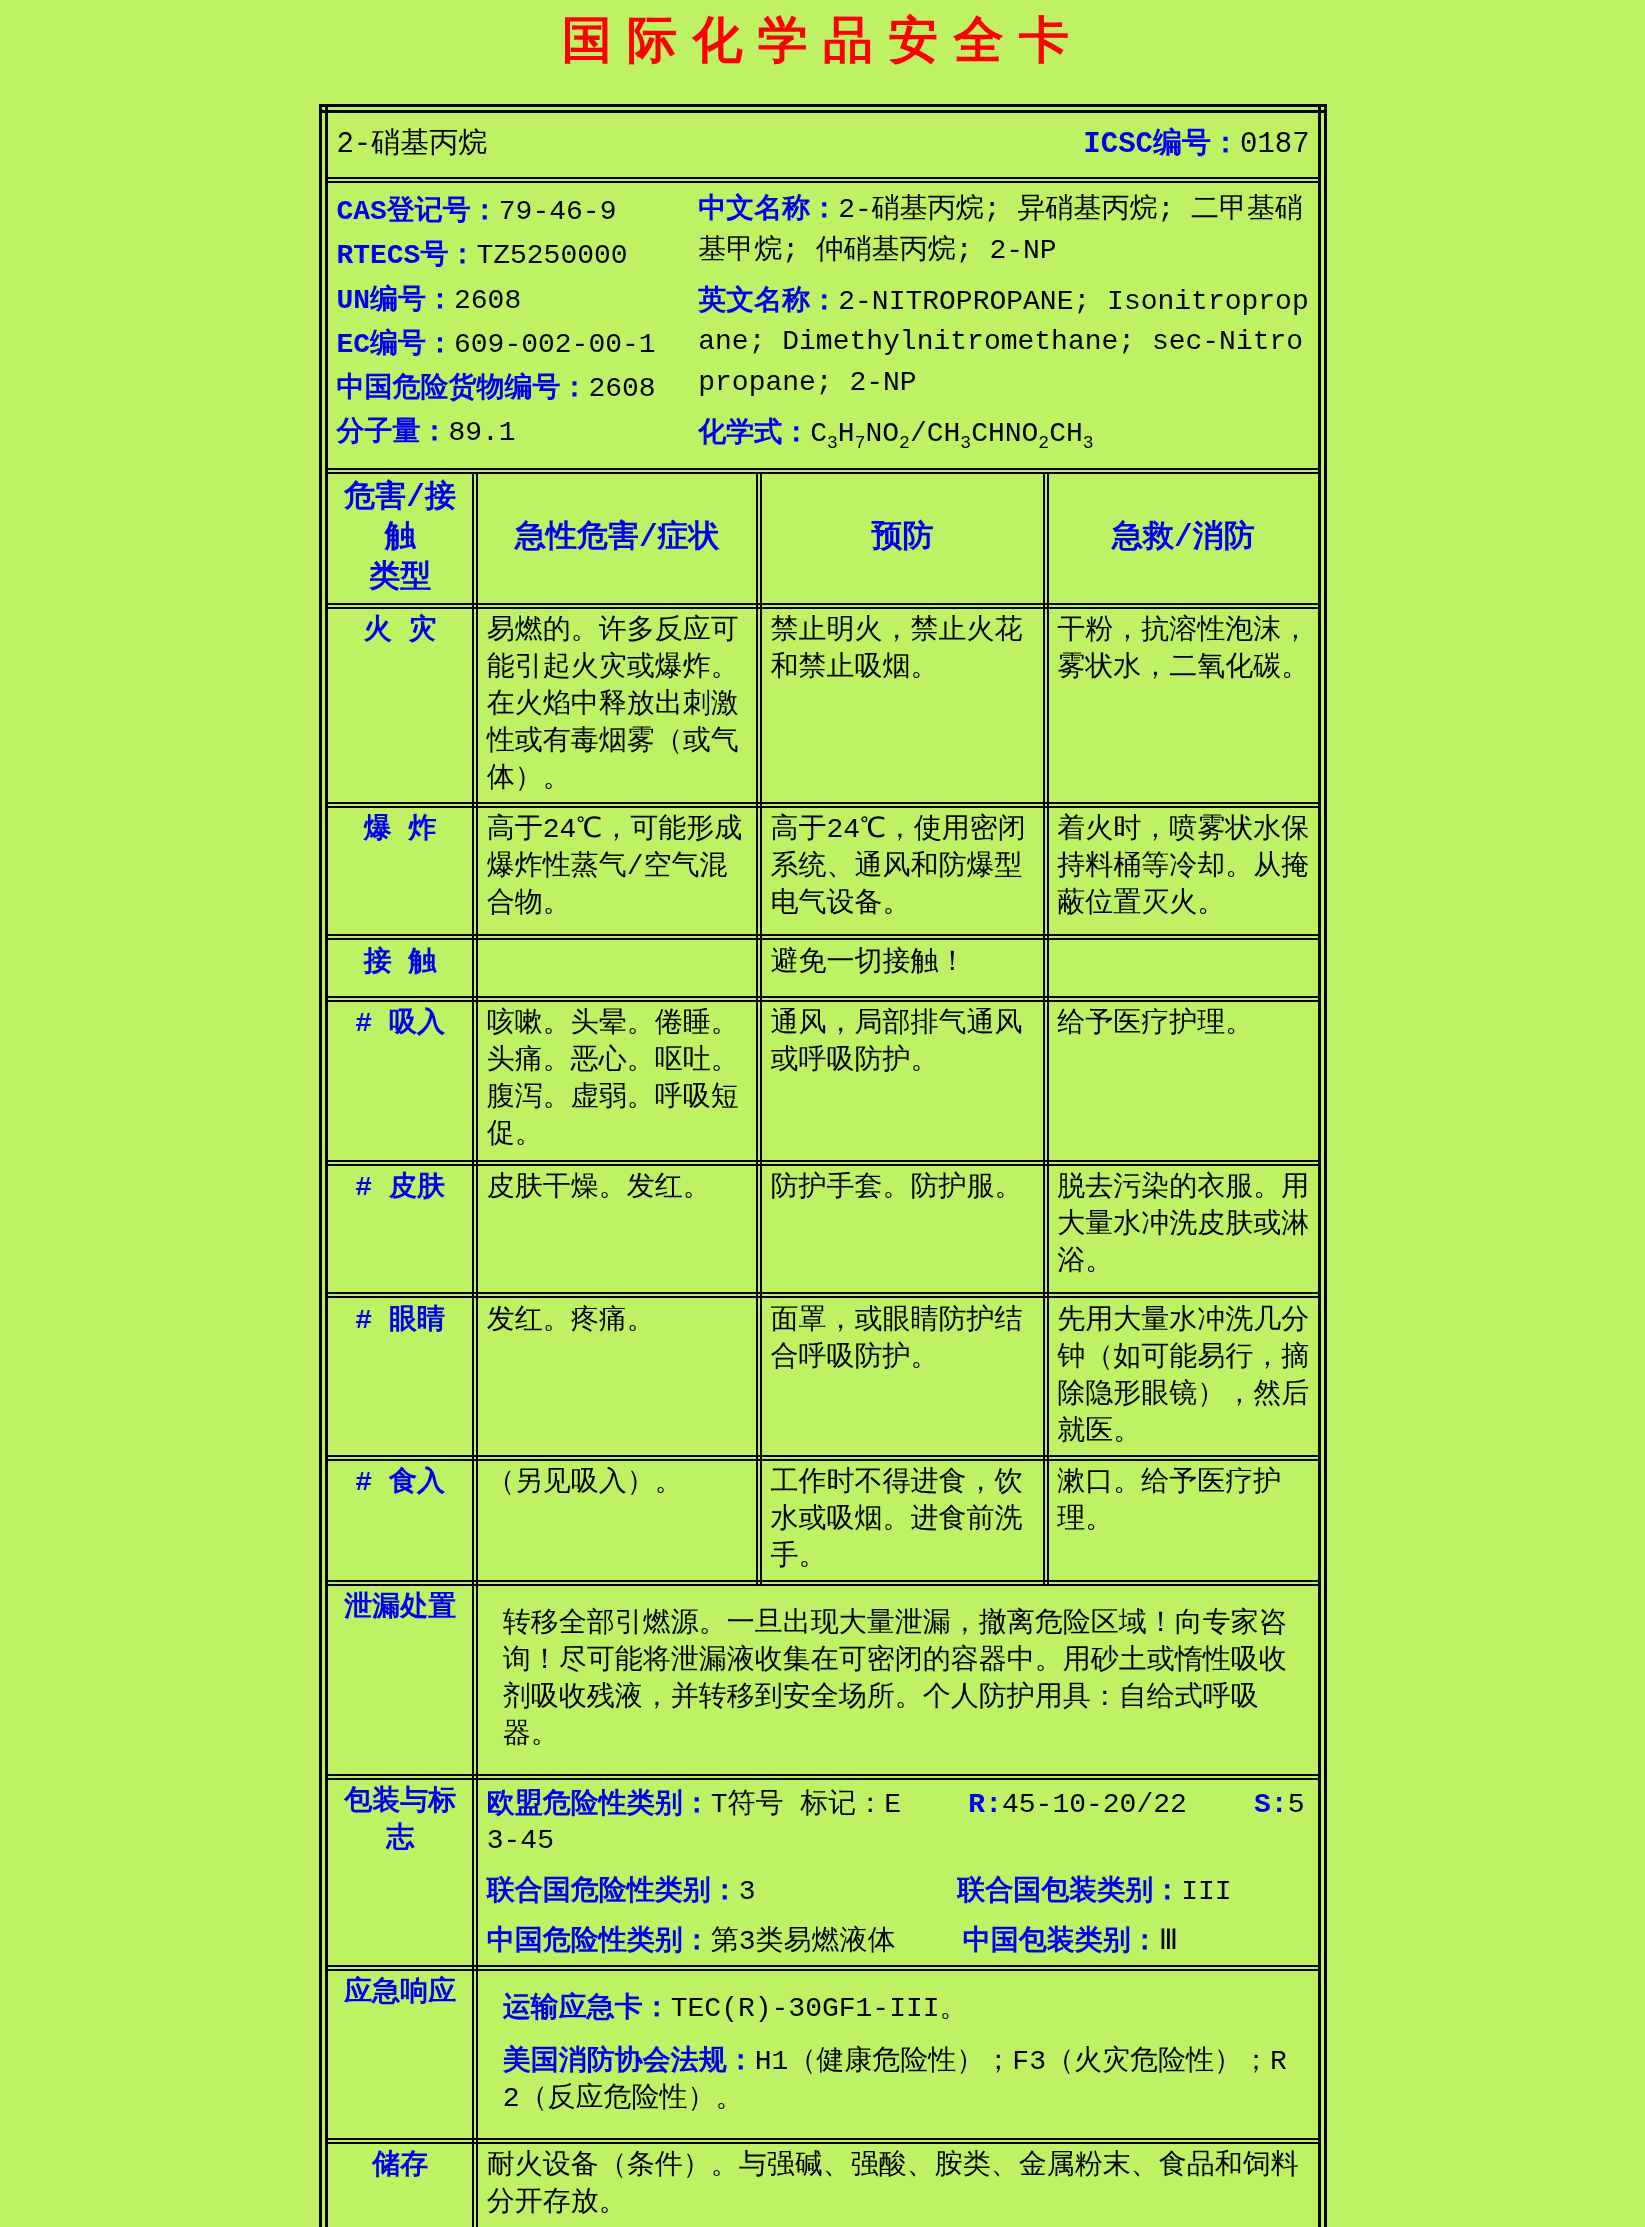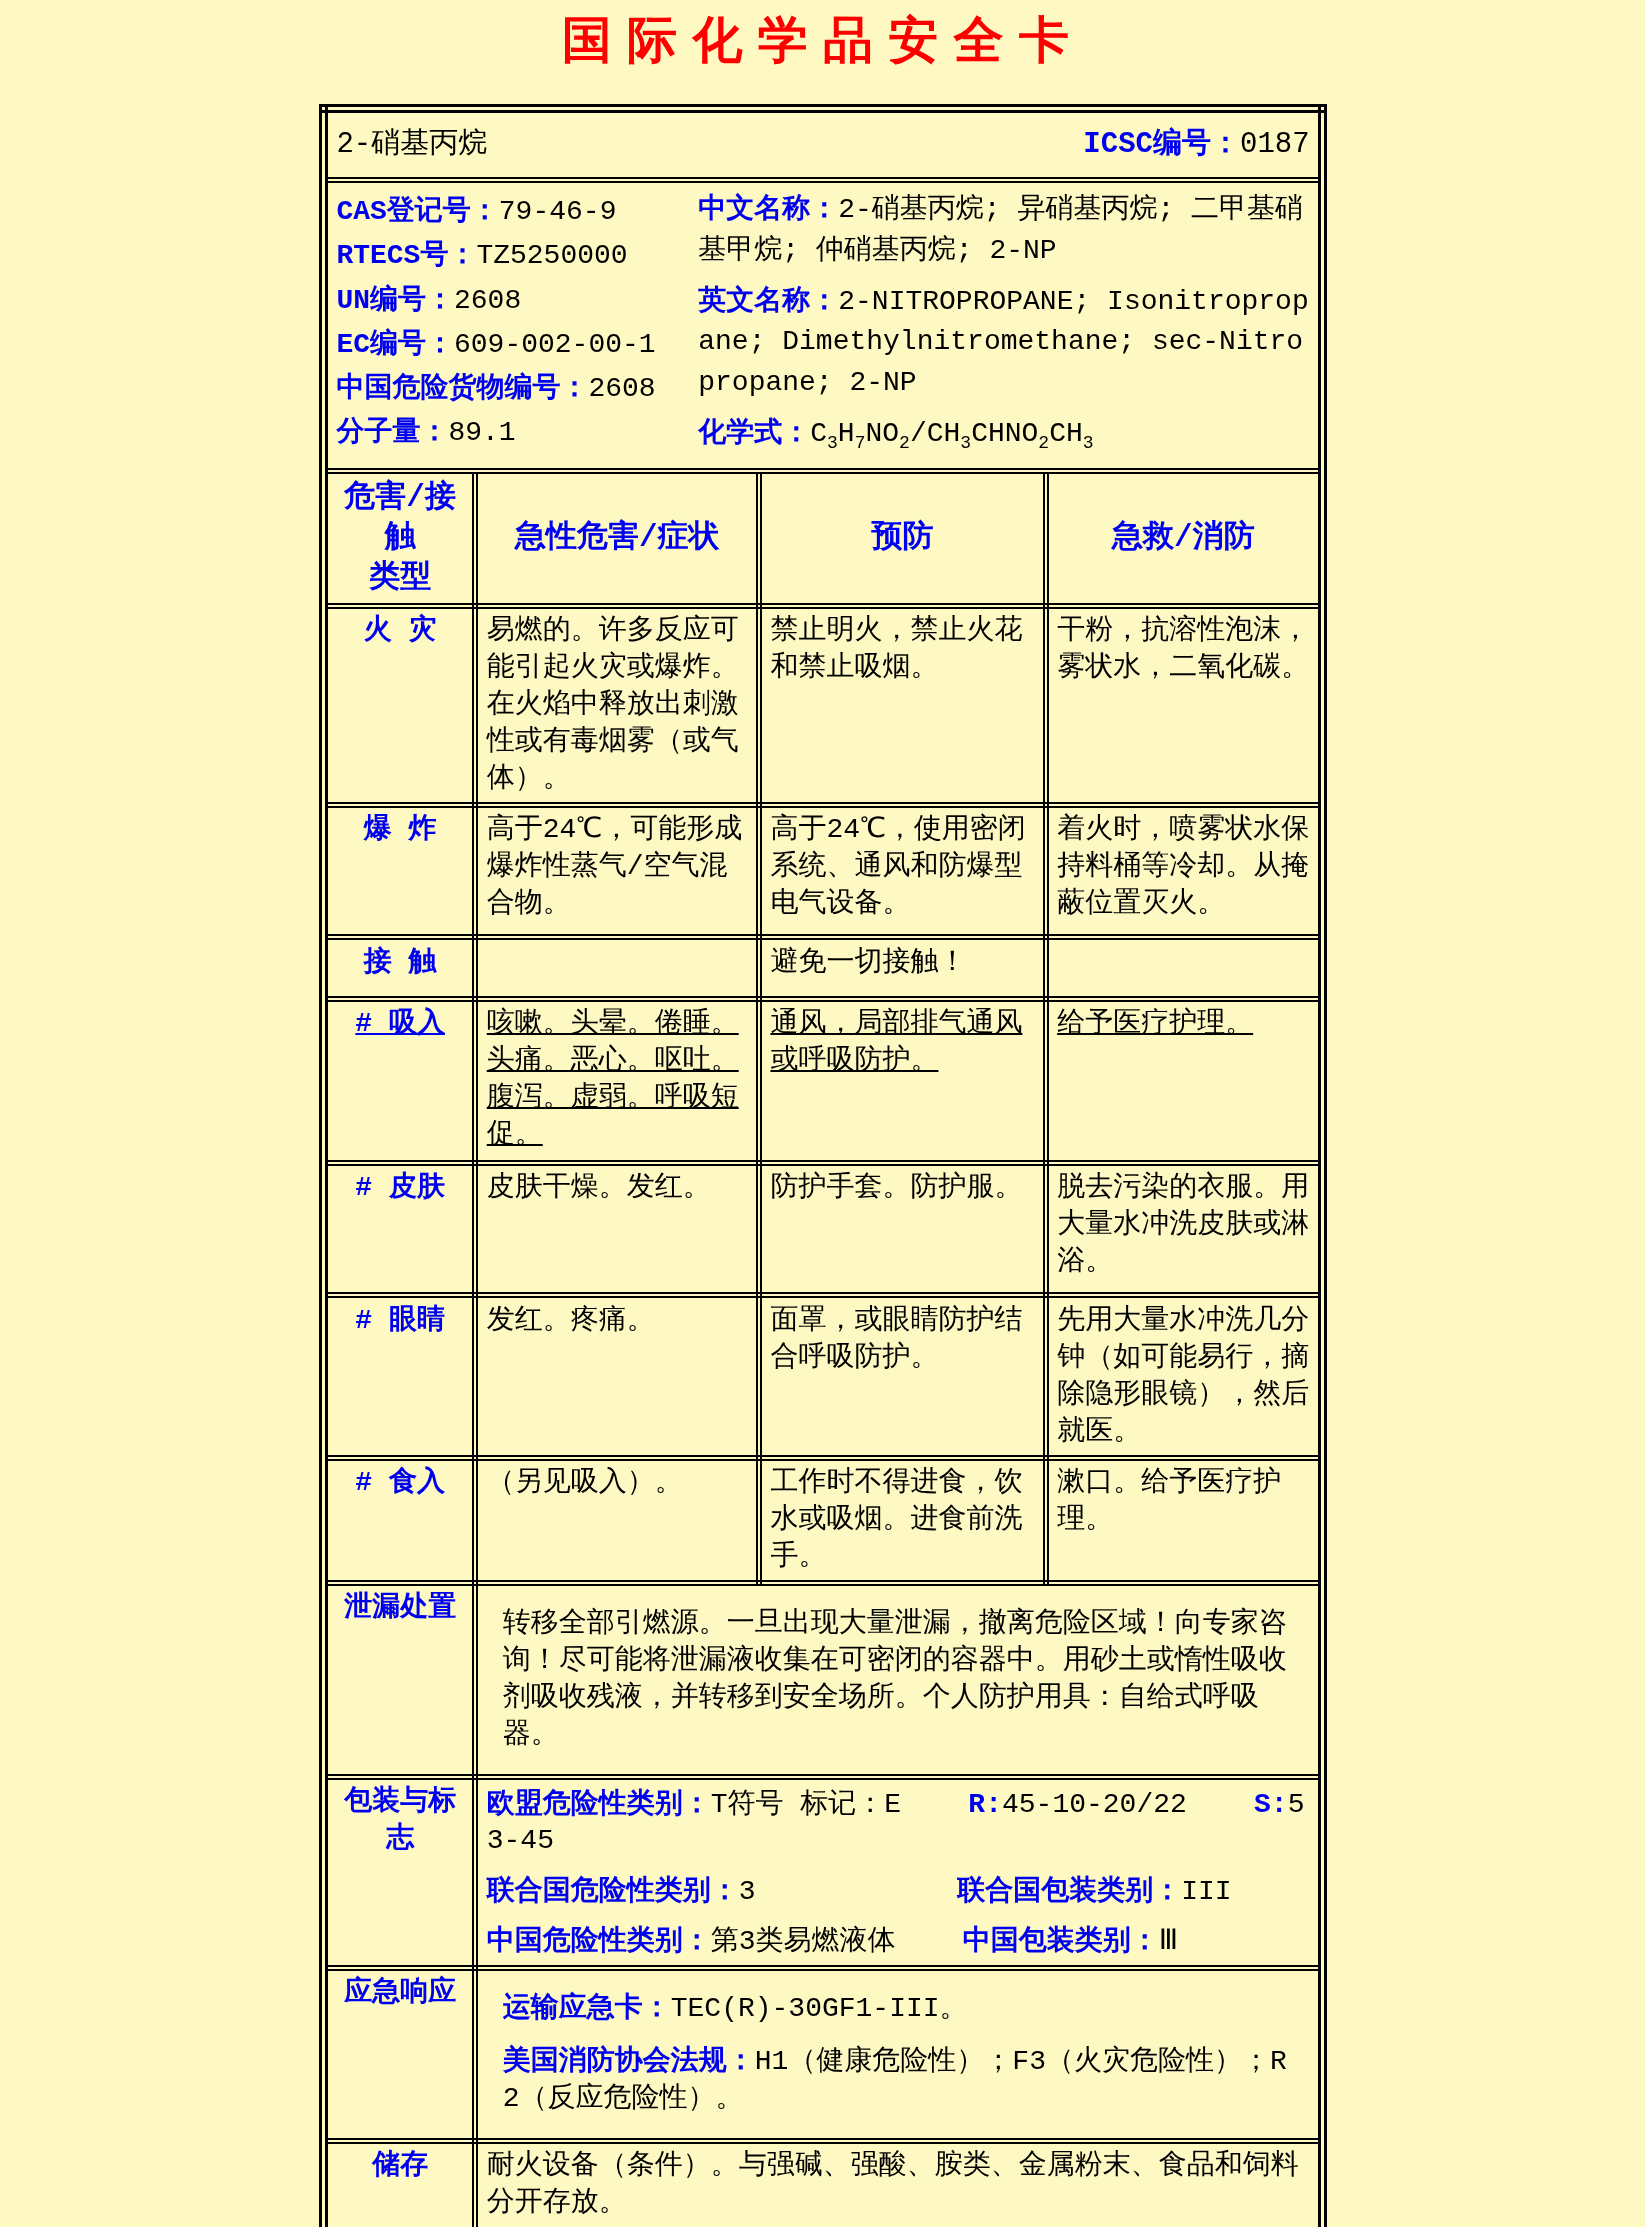--- a/index.html
+++ b/index.html
@@ -1,17 +1,17 @@
 <!DOCTYPE html>
 <html style="font-size:11px"><head>
 <meta charset="utf-8">
 <style>
   html,body{margin:0;padding:0;background:#ffffff;}
   .page{
-    width:1646px;height:2227px;background:#fef9c3;overflow:hidden;
+    width:1646px;height:2227px;background:#bef264;overflow:hidden;
     font-family:"Liberation Mono","DejaVu Sans Mono",monospace;
     color:#000;
   }
   .title{
     margin:15.3px 0 31px 0;text-align:center;
     font-size:50px;font-weight:bold;color:#ff0000;
     letter-spacing:15.3px;line-height:1.15;
   }
   table.card{
     border-collapse:collapse;table-layout:fixed;
@@ -38,21 +38,21 @@
   sub{font-size:18px;line-height:0;}
   
   tr.r-h td{height:90px;vertical-align:middle;text-align:center;
     color:#0000f0;font-weight:bold;font-size:31px;white-space:pre-line;line-height:1.3;}
   
   td.htype{vertical-align:middle;text-align:center;color:#0000f0;font-weight:bold;font-size:29px;line-height:1.35;}
   
   tr.r-fire  td{height:172px;margin-top:16px;}
   tr.r-exp   td{height:118px;}
   tr.r-con   td{height:47px;}
-  tr.r-inh   td{height:150px;text-decoration:underline;}
+  tr.r-inh   td{height:150px;}
   tr.r-skin  td{height:118px;}
   tr.r-eye   td{height:116px;border-radius:13px;}
   tr.r-ing   td{height:79px;}
   tr.r-spill td{height:151px;}
   tr.r-pack  td{height:154px;}
   tr.r-emer  td{height:151px;}
   tr.r-stor  td{height:81px;margin-top:40px;}
   .loose{line-height:1.85;}
   .loose p{margin:16px;}
   .seg-line{white-space:pre-wrap;}

